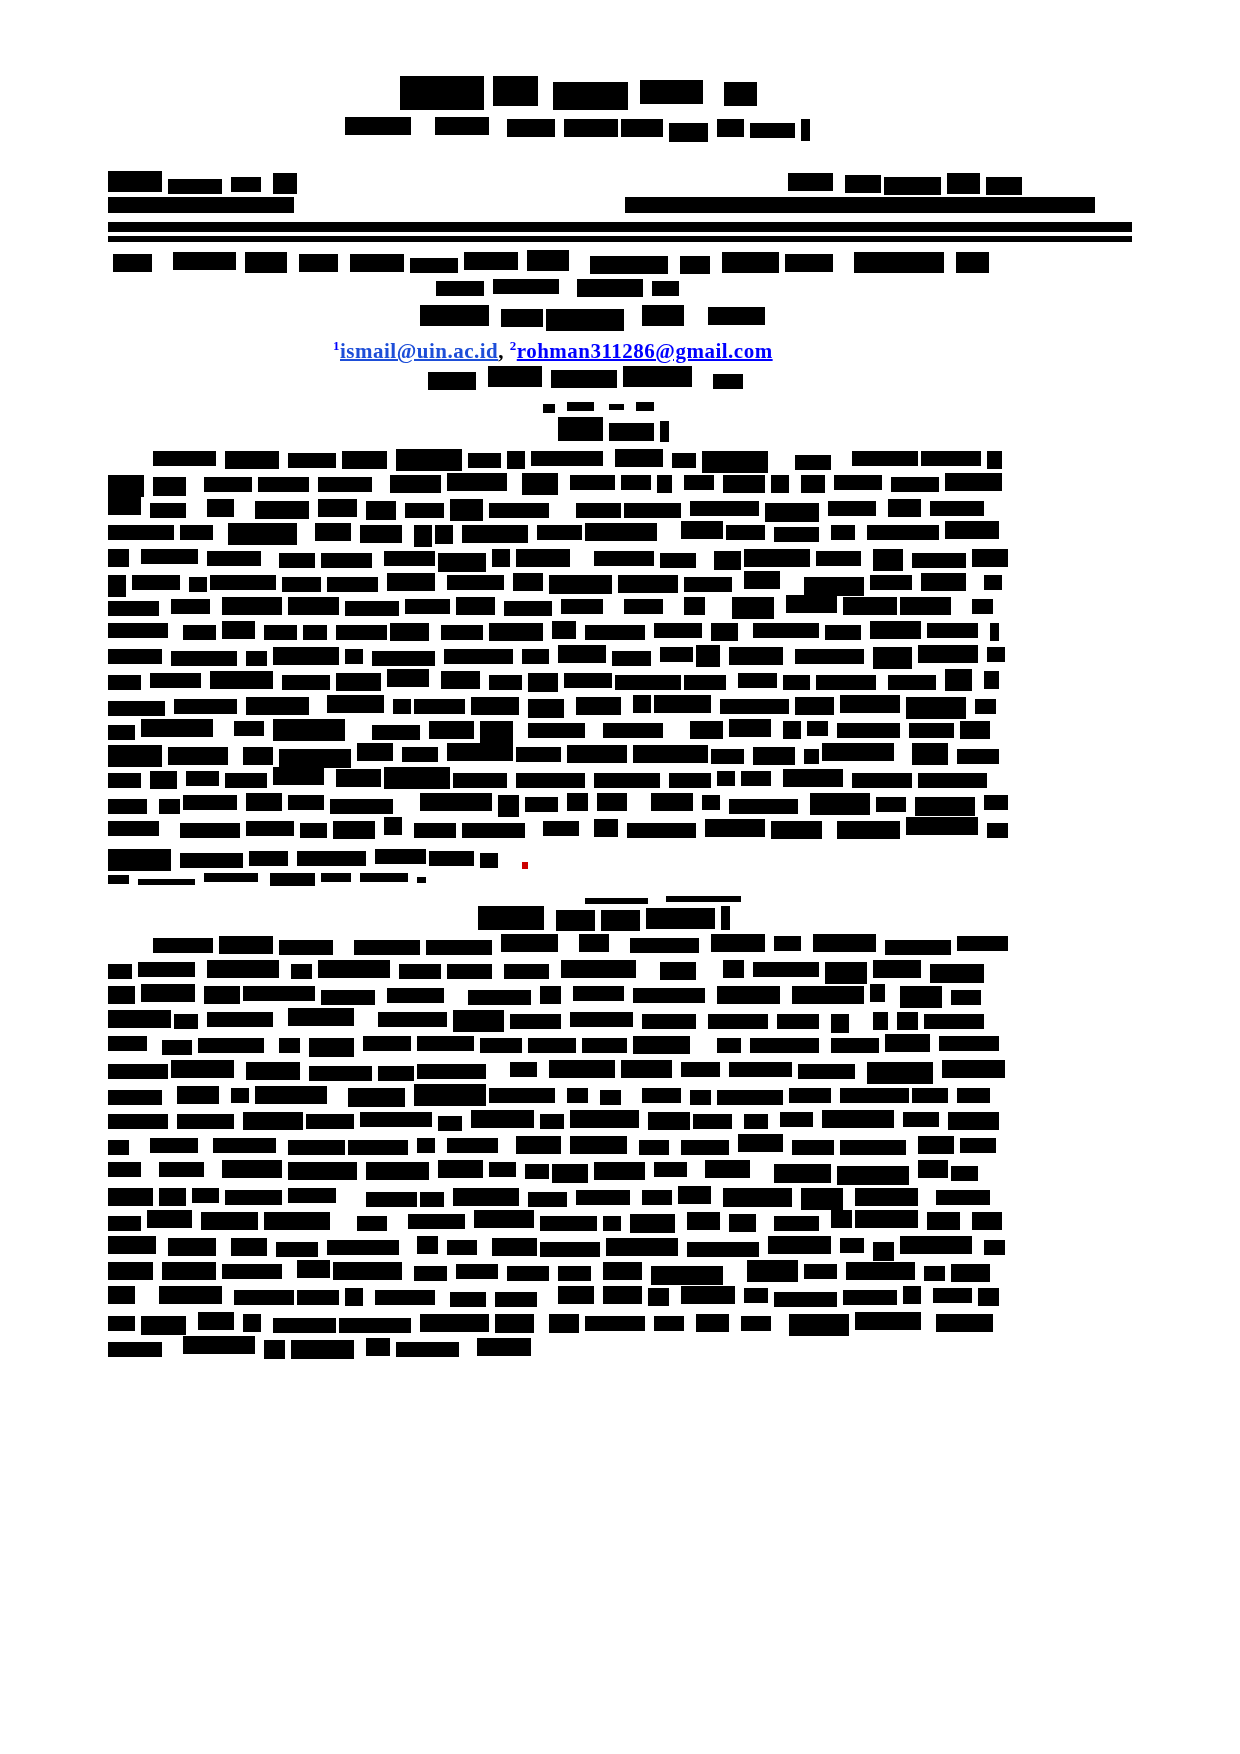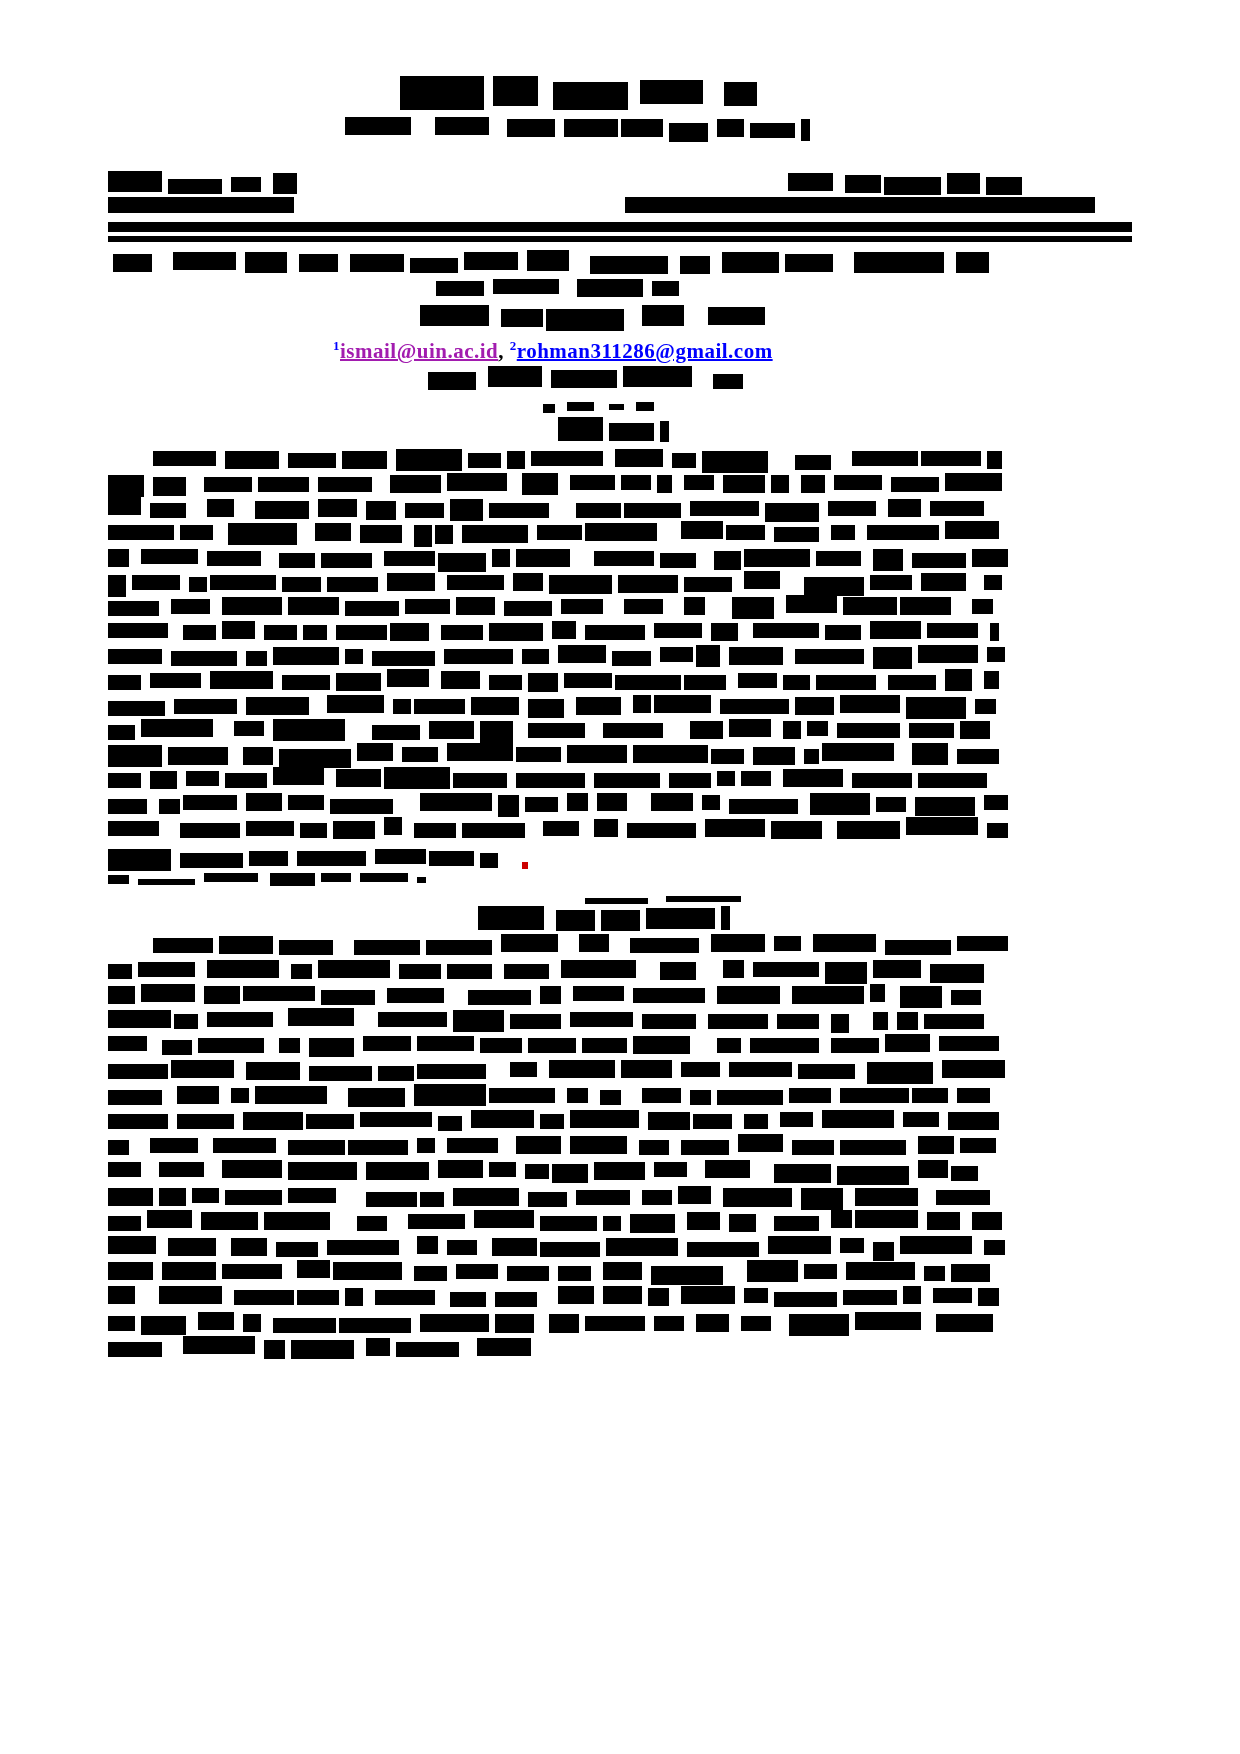--- a/index.html
+++ b/index.html
@@ -701,18 +701,18 @@
         <div class="run" style="left: 75px; top: 404px; width: 72px; height: 18px; background: rgb(0, 0, 0);"></div>
         <div class="run" style="left: 156px; top: 408px; width: 21px; height: 19px; background: rgb(0, 0, 0);"></div>
         <div class="run" style="left: 183px; top: 408px; width: 63px; height: 19px; background: rgb(0, 0, 0);"></div>
         <div class="run" style="left: 258px; top: 406px; width: 24px; height: 18px; background: rgb(0, 0, 0);"></div>
         <div class="run" style="left: 288px; top: 410px; width: 63px; height: 15px; background: rgb(0, 0, 0);"></div>
         <div class="run" style="left: 369px; top: 406px; width: 54px; height: 18px; background: rgb(0, 0, 0);"></div>
       </div>
     </div>
 
   <div class="email-line">
-    <sup style="color: rgb(0, 0, 255);">1</sup><a class="em" href="#" style="color: #a21caf;">ismail@uin.ac.id</a><span class="sep">, </span><sup style="color: rgb(0, 0, 255);">2</sup><a class="em" href="#" style="color: rgb(0, 0, 255);">rohman311286@gmail.com</a>
+    <sup style="color: rgb(0, 0, 255);">1</sup><a class="em" href="#" style="color: #1d4ed8;">ismail@uin.ac.id</a><span class="sep">, </span><sup style="color: rgb(0, 0, 255);">2</sup><a class="em" href="#" style="color: rgb(0, 0, 255);">rohman311286@gmail.com</a>
   </div>
 
   <div class="red-dot" style="background: rgb(204, 0, 0);"></div>
 
 </div>
 
 </body></html>

